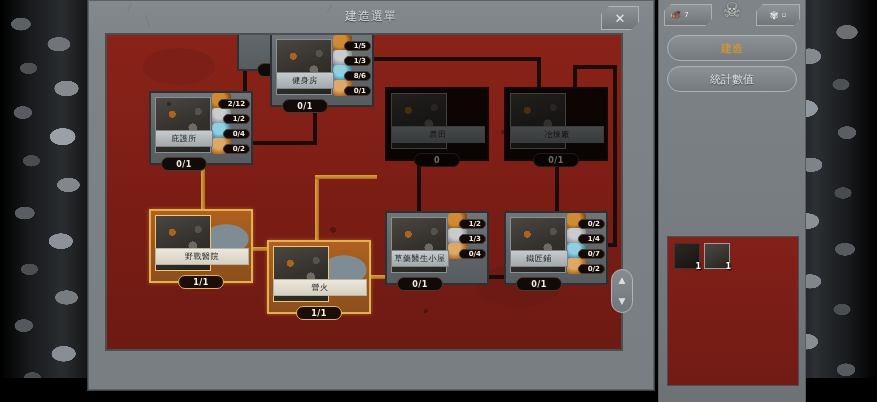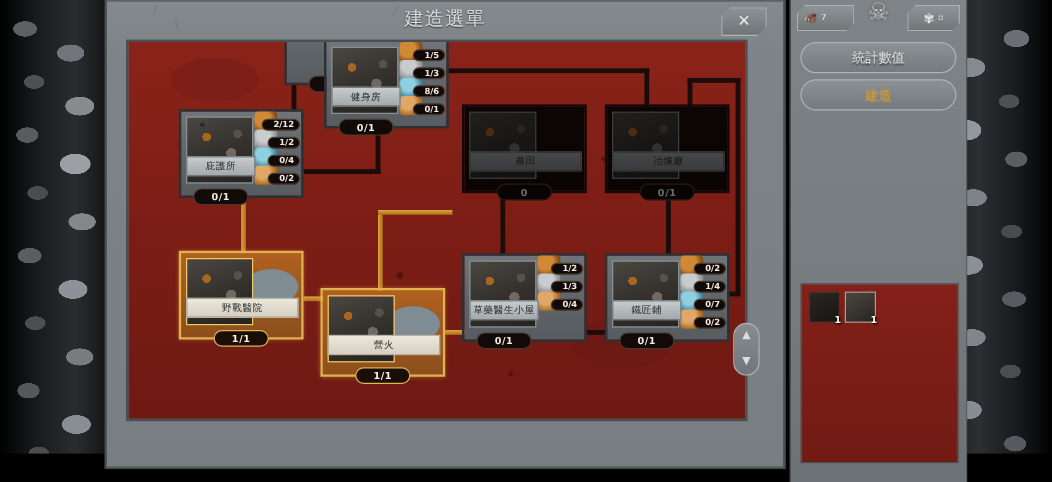--- a/index.html
+++ b/index.html
@@ -57,21 +57,21 @@
     position:absolute; left:88px; top:0; width:566px; height:390px;
     background:linear-gradient(180deg,#83898d 0%, #7d8387 12%, #787e82 100%);
     border:1px solid #5c6164;
     box-shadow:0 0 0 1px #3d4144, 2px 2px 6px rgba(0,0,0,.65);
   }
   #window-titlebar{
     position:absolute; left:0; top:0; right:0; height:30px;
     display:flex; align-items:center; justify-content:center;
   }
   #window-title{
-    font-size:16px; color:#d8dcde; letter-spacing:1px;
+    font-size:12px; color:#d8dcde; letter-spacing:1px;
     text-shadow:0 1px 1px rgba(0,0,0,.55);
   }
   #close-btn{
     position:absolute; right:14px; top:5px; width:38px; height:24px;
     background:linear-gradient(180deg,#8b9195,#6e7478);
     border:1px solid #aeb4b8;
     clip-path:polygon(8px 0,100% 0,100% calc(100% - 8px),calc(100% - 8px) 100%,0 100%,0 8px);
     display:flex; align-items:center; justify-content:center;
     color:#e5e9ea; font-size:13px; cursor:pointer;
   }
@@ -426,25 +426,25 @@
         <span style="font-size:9px;color:#cfd4d6;">🐗</span>
         <span class="res-num">7</span>
       </div>
       <div class="skull">☠</div>
       <div id="gear-chip" class="sb-chip">
         <span style="font-size:11px;color:#e2e6e8;">✾</span>
         <span style="font-size:7px;color:#e2e6e8;">▫</span>
       </div>
     </div>
     <div id="sb-buttons">
+        <div class="sb-btn active">
+          <span>建造</span>
+        </div>
         <div class="sb-btn">
           <span>統計數值</span>
-        </div>
-        <div class="sb-btn active">
-          <span>建造</span>
         </div>
       </div>
     <div id="roster">
         <div class="unit dim" style="left: 6px; top: 6px;">
           <span class="ucount">1</span>
         </div>
         <div class="unit" style="left: 36px; top: 6px;">
           <span class="ucount">1</span>
         </div>
       </div>

